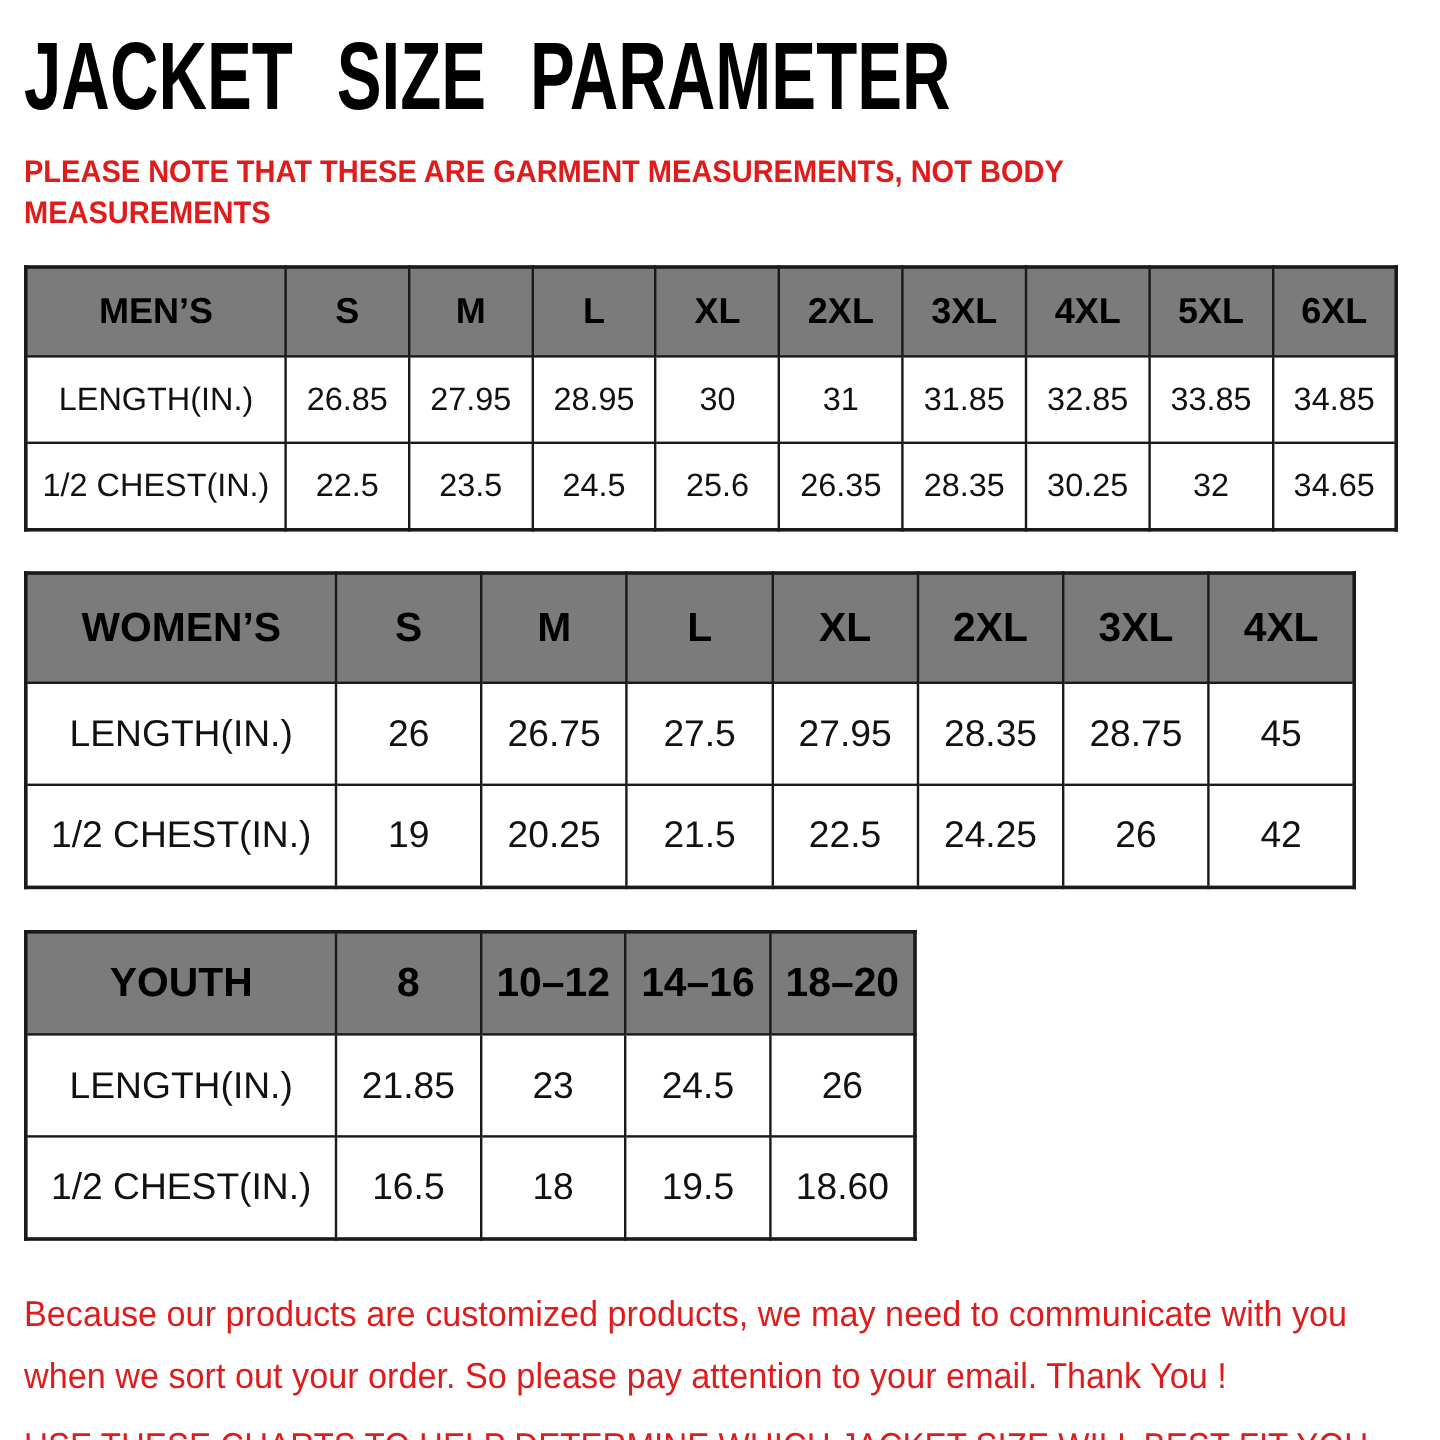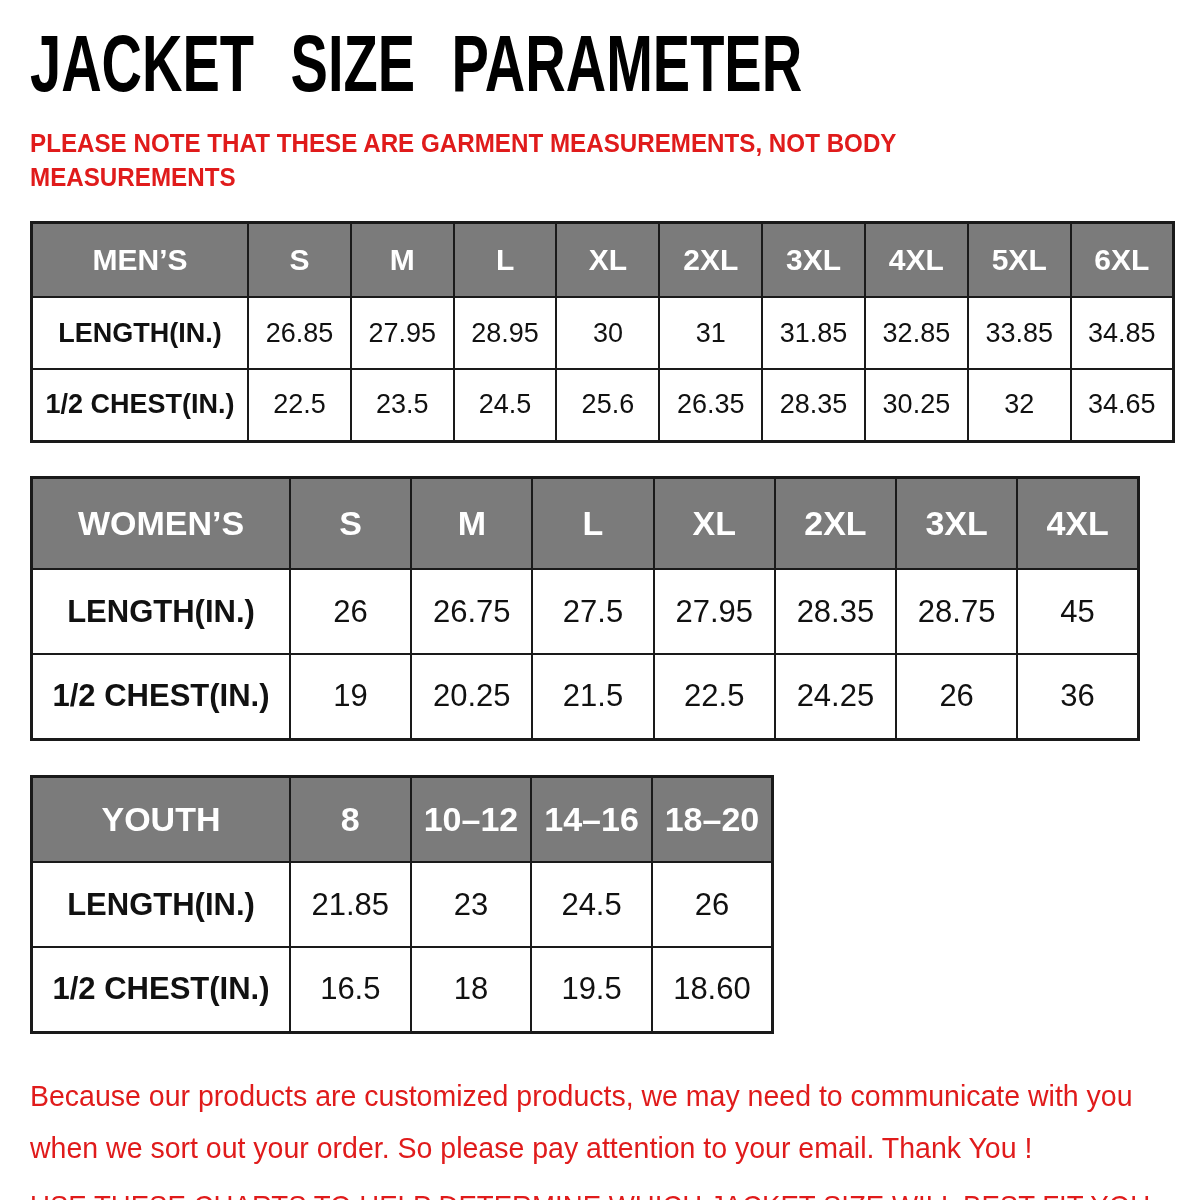--- a/index.html
+++ b/index.html
@@ -8,21 +8,21 @@
     background: #ffffff;
     width: 1200px;
     height: 1200px;
     overflow: hidden;
     font-family: "Liberation Sans", sans-serif;
   }
   .page {
     box-sizing: border-box;
     width: 1200px;
     height: 937px;
-    padding: 24px 30px 0 30px;
+    padding: 24px 30px 0 20px;
   }
   
   h1.title {
     margin: 0;
     font-size: 80px;
     line-height: 1.0;
     font-weight: bold;
     color: #000000;
     white-space: nowrap;
     letter-spacing: 0px;
@@ -52,24 +52,24 @@
   }
   table.size-table th, table.size-table td {
     border: 2px solid #1a1a1a;
     text-align: center;
     vertical-align: middle;
     padding: 0;
     color: #111111;
   }
   table.size-table thead th {
     background: #7b7b7b;
-    color: #ffffff;
+    color: #000000;
     font-weight: bold;
   }
-  td.row-label { font-weight: bold; }
+  td.row-label { font-weight: normal; }
 
   .t-mens { width: 1145px; }
   .t-mens th:first-child, .t-mens td:first-child { width: 214px; }
   .t-mens thead tr { height: 75px; }
   .t-mens tbody tr { height: 72px; }
   .t-mens thead th { font-size: 30px; }
   .t-mens tbody td { font-size: 27px; }
 
   .t-womens { margin-top: 33px; width: 1110px; }
   .t-womens th:first-child, .t-womens td:first-child { width: 256px; }
@@ -182,21 +182,21 @@
             <td>45</td>
           </tr>
           <tr>
             <td class="row-label">1/2 CHEST(IN.)</td>
             <td>19</td>
             <td>20.25</td>
             <td>21.5</td>
             <td>22.5</td>
             <td>24.25</td>
             <td>26</td>
-            <td>36</td>
+            <td>42</td>
           </tr>
         </tbody>
       </table>
       <table class="size-table t-youth">
         <thead>
           <tr>
             <th>YOUTH</th>
             <th>8</th>
             <th>10–12</th>
             <th>14–16</th>

